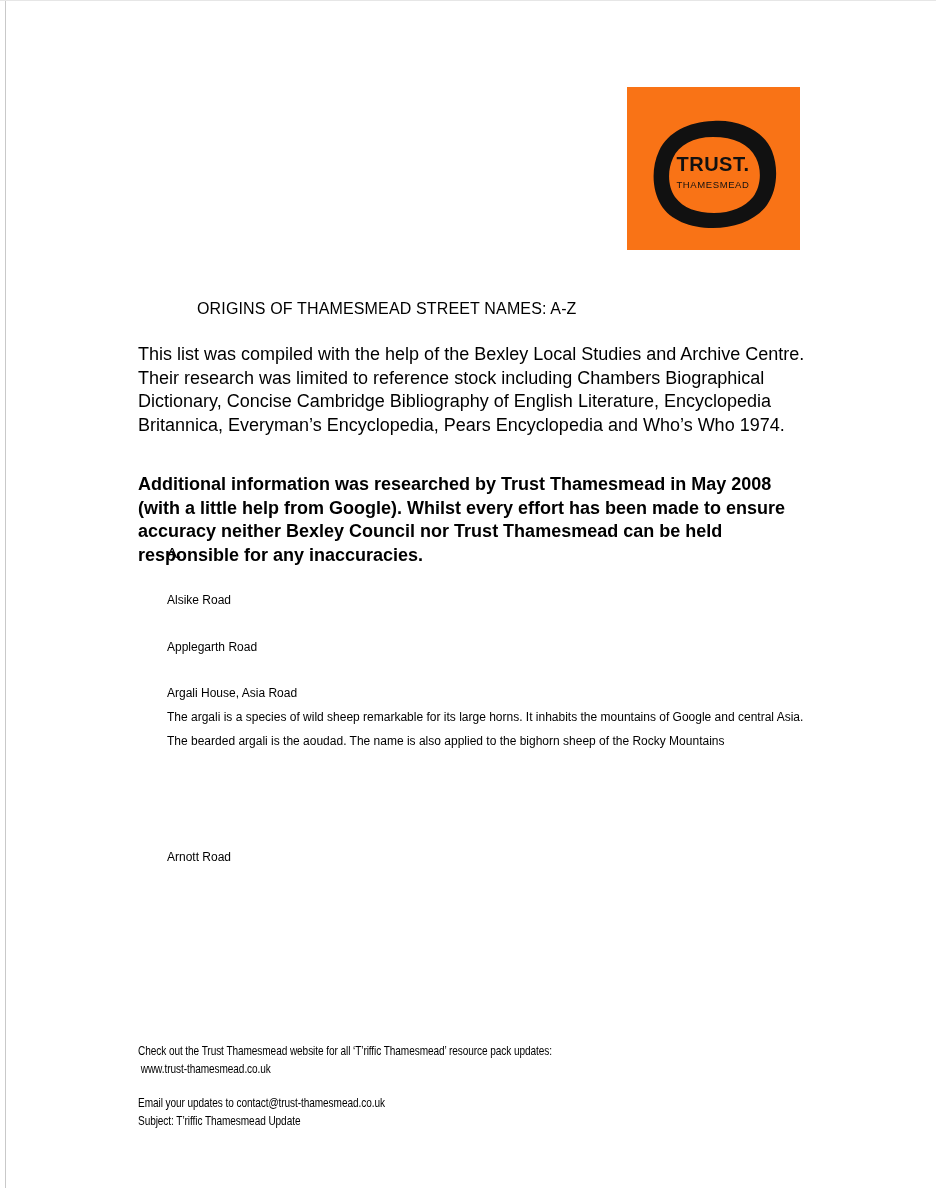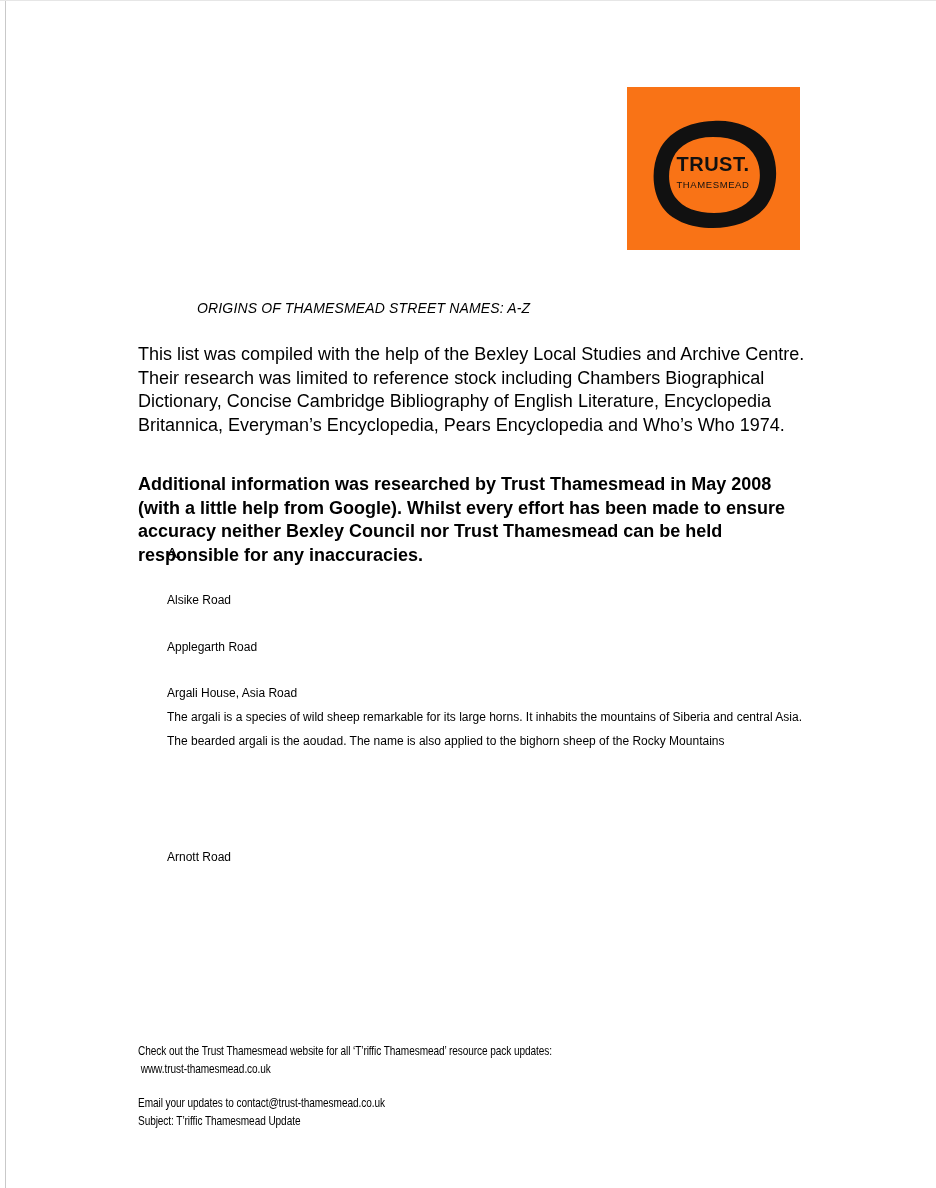--- a/index.html
+++ b/index.html
@@ -68,25 +68,24 @@
     font-size: 9.5px;
     letter-spacing: 0.6px;
     fill: #111111;
   }
 
   
   .doc-title {
     position: absolute;
     left: 197px;
     top: 300px;
-    font-size: 14px;
+    font-size: 16px;
     font-weight: normal;
     letter-spacing: 0.15px;
     white-space: nowrap;
-    font-style: italic;
   }
 
   .intro {
     position: absolute;
     left: 138px;
     width: 672px;
     font-size: 18px;
     line-height: 23.7px;
   }
   .intro-1 { top: 343px; }
@@ -179,21 +178,21 @@
     </div>
     <div class="entry-gap-normal"></div>
 
     <div class="entry">
       <span class="entry-name">Applegarth Road</span>
     </div>
     <div class="entry-gap-normal"></div>
 
     <div class="entry">
       <span class="entry-name">Argali House, Asia Road</span>
-      <span class="entry-desc">The argali is a species of wild sheep remarkable for its large horns. It inhabits the mountains of Siberia and central Asia. The bearded argali is the aoudad. The name is also applied to the bighorn sheep of the Rocky Mountains</span>
+      <span class="entry-desc">The argali is a species of wild sheep remarkable for its large horns. It inhabits the mountains of Google and central Asia. The bearded argali is the aoudad. The name is also applied to the bighorn sheep of the Rocky Mountains</span>
     </div>
     <div class="entry-gap-large"></div>
 
     <div class="entry">
       <span class="entry-name">Arnott Road</span>
     </div>
 
   </div>
 
   <div class="footer">

